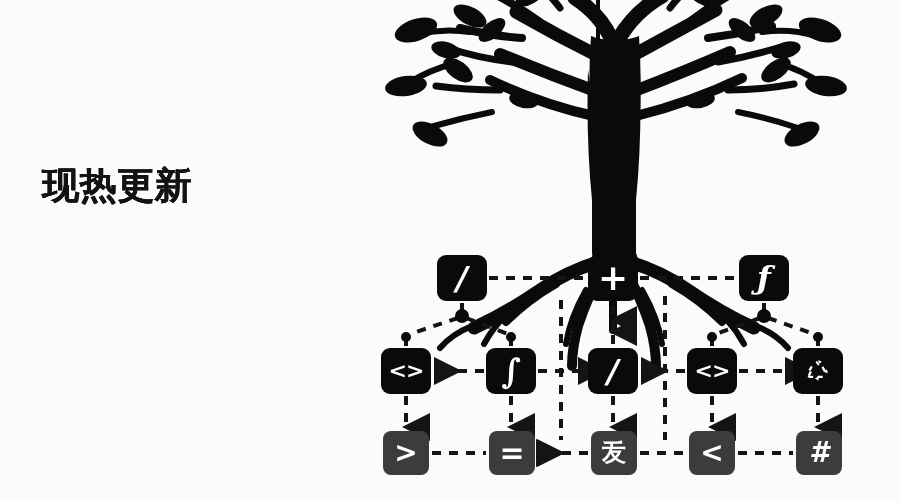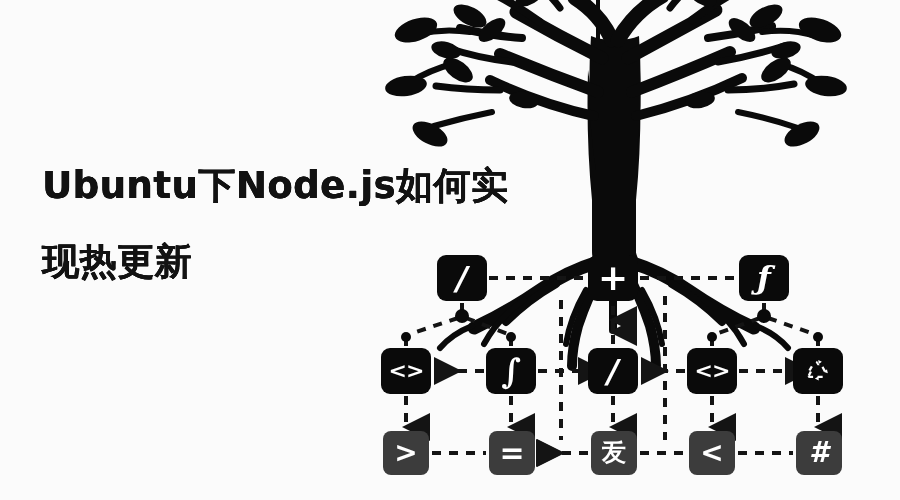--- a/index.html
+++ b/index.html
@@ -243,17 +243,16 @@
     <span class="glyph" style="font-size:24px;font-weight:700;">叐</span>
   </div>
   <div class="node gray" style="left:689px;top:431px;width:46px;height:44px;">
     <span class="glyph" style="font-size:28px;font-weight:700;">&lt;</span>
   </div>
   <div class="node gray" style="left:796px;top:431px;width:46px;height:44px;">
     <span class="glyph" style="font-size:28px;font-weight:700;font-style:italic;">#</span>
   </div>
 
   <div id="headline">
-    <div class="hl-line">Ubuntu下Node.js如何实</div>
     <div class="hl-line">现热更新</div>
   </div>
 
 </div>
 
 </body></html>

